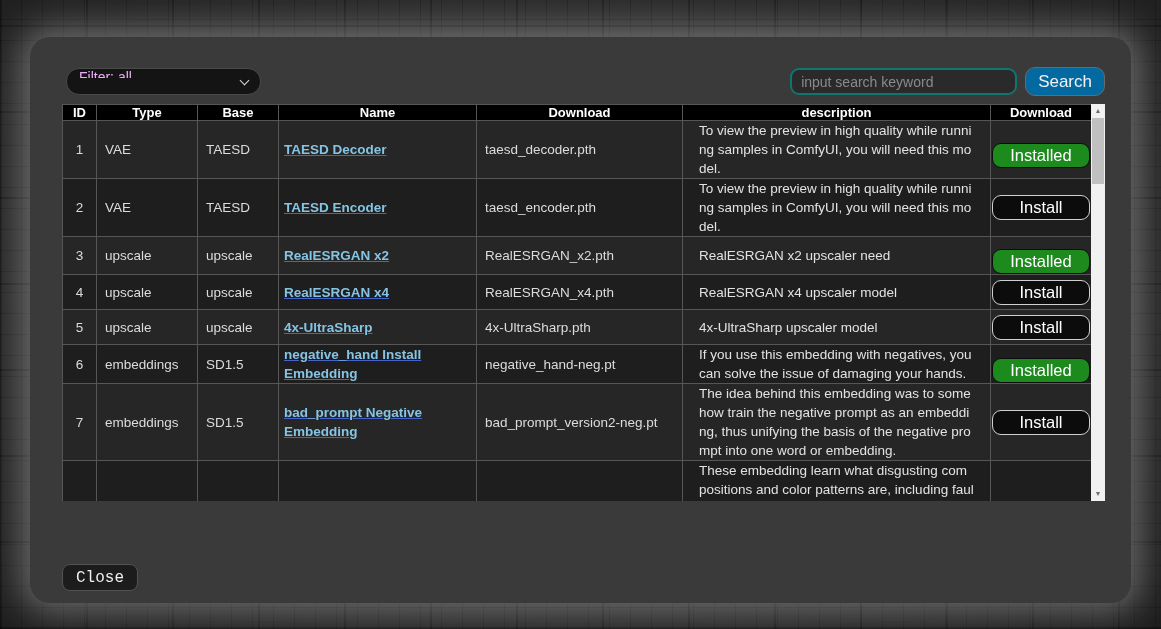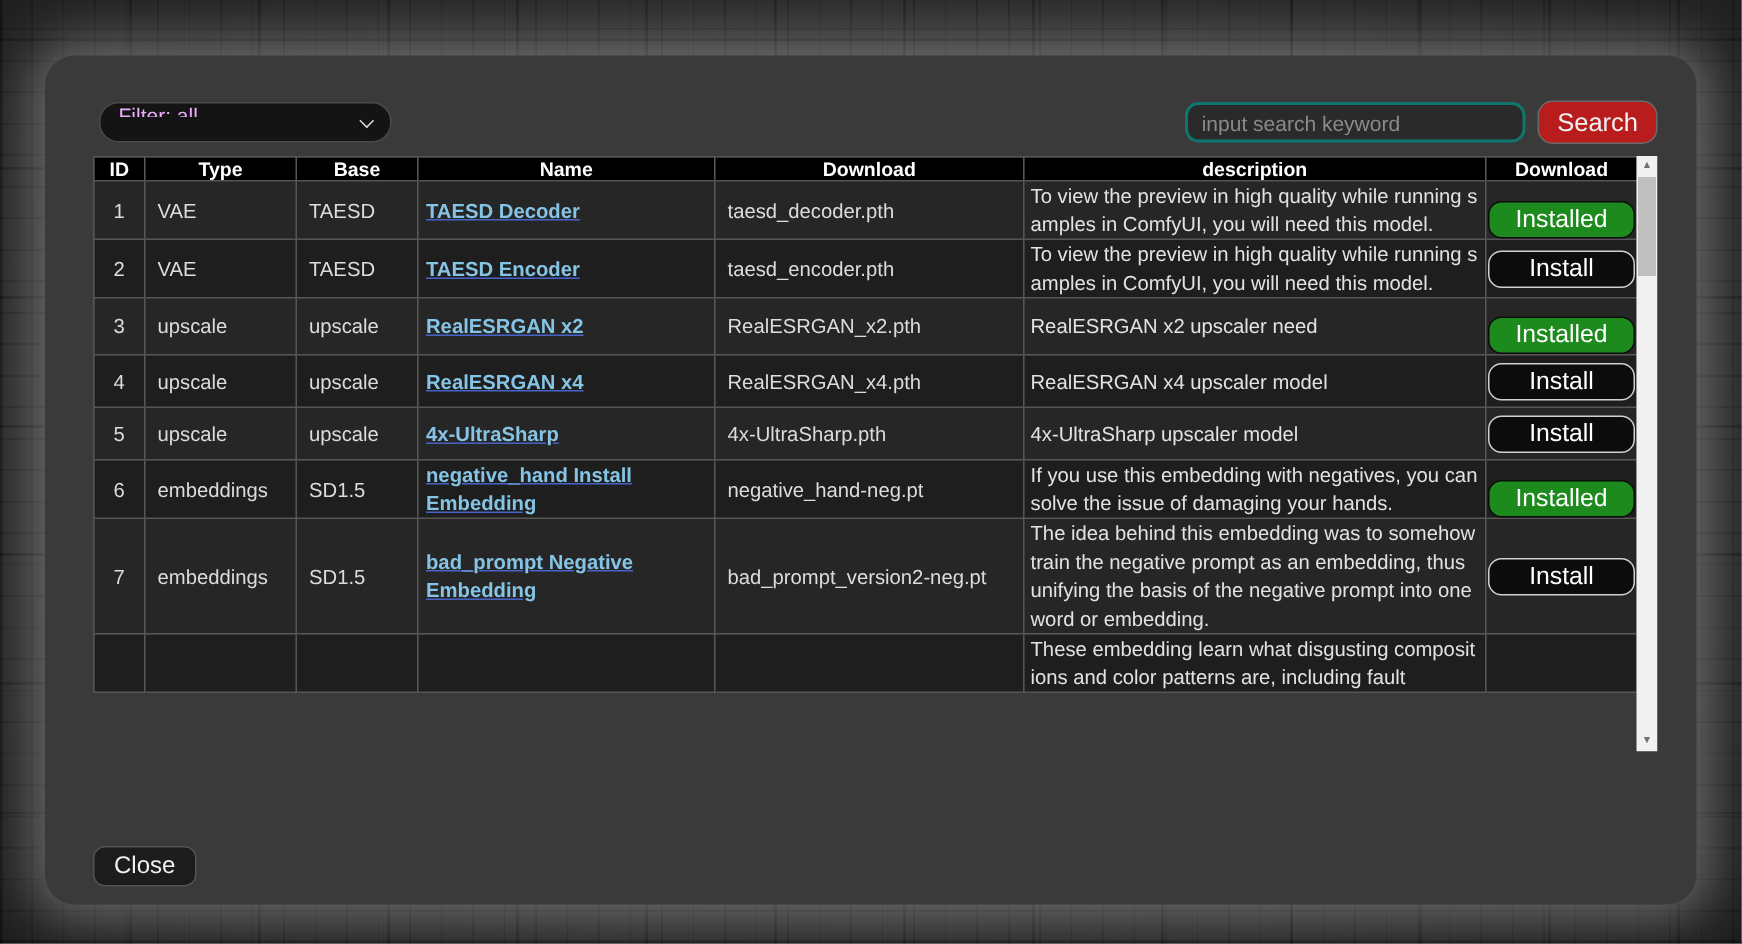--- a/index.html
+++ b/index.html
@@ -36,61 +36,61 @@
     transform:rotate(45deg); pointer-events:none;
   }
   .toolbar .spacer { flex:1; }
   .search-input {
     width:227px; height:27px; background:#2a2a2a; border:2px solid #0f766e;
     border-radius:9px; color:#ddd; padding:0 9px; font-size:14px;
     font-family:"Liberation Sans",sans-serif; margin-right:8px;
   }
   .search-input::placeholder { color:#8a8a8a; }
   .search-btn {
-    height:29px; background:#b91c1c; color:#f2f2f2; border:1px solid #6a6a6a;
+    height:29px; background:#0369a1; color:#f2f2f2; border:1px solid #6a6a6a;
     border-radius:10px; font-size:17px; padding:0 12px; cursor:pointer;
     font-family:"Liberation Sans",sans-serif;
   }
 
   
   .table-wrap { position:relative; width:1043px; height:397px; overflow:hidden; }
   table { border-collapse:collapse; table-layout:fixed; width:1029px; color:#dcdcdc; }
   th, td { border:1px solid #565656; }
   thead th {
     background:#000; color:#fff; font-size:13px; font-weight:bold;
     height:15px; text-align:center; padding:0 8px;
   }
   tbody tr { height:35px; }
   tbody tr:nth-child(odd) td { background:#262626; }
   tbody tr:nth-child(even) td { background:#1e1e1e; }
   td { font-size:13.5px; line-height:19px; padding:0 8px; vertical-align:middle; }
   td.cell-id { text-align:center; padding:0 2px; }
   td.cell-name { padding:0 5px; }
   td.cell-name a { color:#85c4e4; font-weight:bold; text-decoration-color:#4762c9; }
-  td.cell-description { padding:0 4px; word-break:break-all; color:#e2e2e2; }
+  td.cell-description { padding:0 16px; word-break:break-all; color:#e2e2e2; }
   td.cell-download { text-align:center; padding:0; }
   .btn {
     border-radius:9px; color:#fff; font-size:16.5px; padding:2px 0; width:98px;
     cursor:pointer; font-family:"Liberation Sans",sans-serif;
   }
   .btn.installed { background:#1d8a1d; border:1px solid #0c0c0c;margin-top:12px; }
   .btn.install  { background:#0c0c0c; border:1.5px solid #d0d0d0; }
 
   
   .scrollbar { position:absolute; top:0; right:0; width:14px; height:397px; background:#f1f1f1; }
   .sb-arrow { position:absolute; left:0; width:14px; height:14px; color:#6f6f6f; font-size:7px;
               line-height:14px; text-align:center; }
   .sb-arrow.up { top:0; }
   .sb-arrow.down { bottom:0; }
   .sb-thumb { position:absolute; left:1px; top:14px; width:12px; height:66px; background:#c0c0c0; }
 
   .close-btn {
     margin-top:63px; height:27px; background:#1c1c1c; color:#f0f0f0;
     border:1px solid #525252; border-radius:8px; font-size:16px; padding:0 13px;
-    cursor:pointer; font-family:Liberation Sans, sans-serif;
+    cursor:pointer; font-family:Liberation Mono, monospace;
   }
 </style>
 </head>
 <body>
 
 <div class="dialog">
 
   <div class="toolbar">
     <div class="select-wrap">
       <select><option>Filter: all</option></select>

